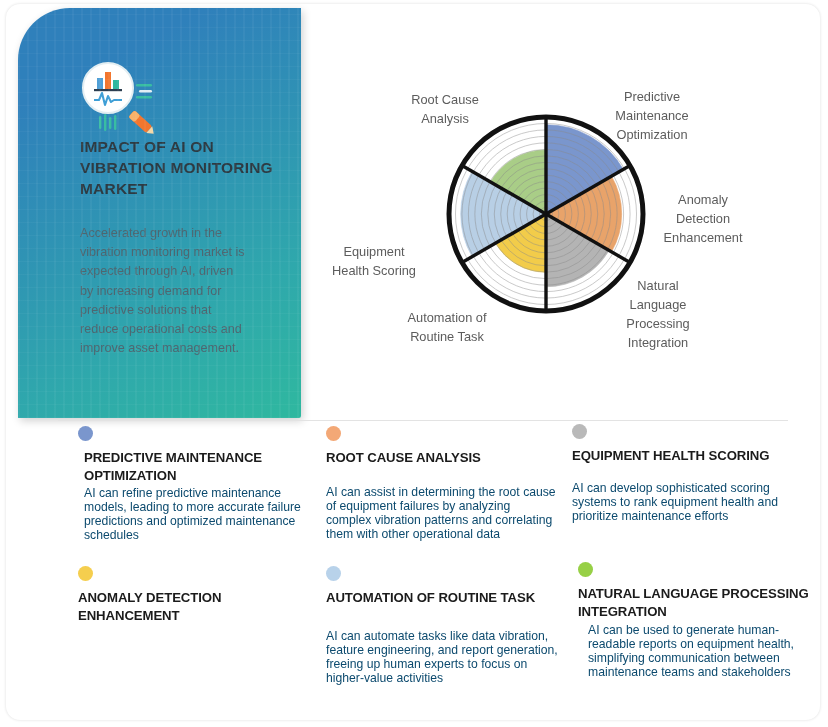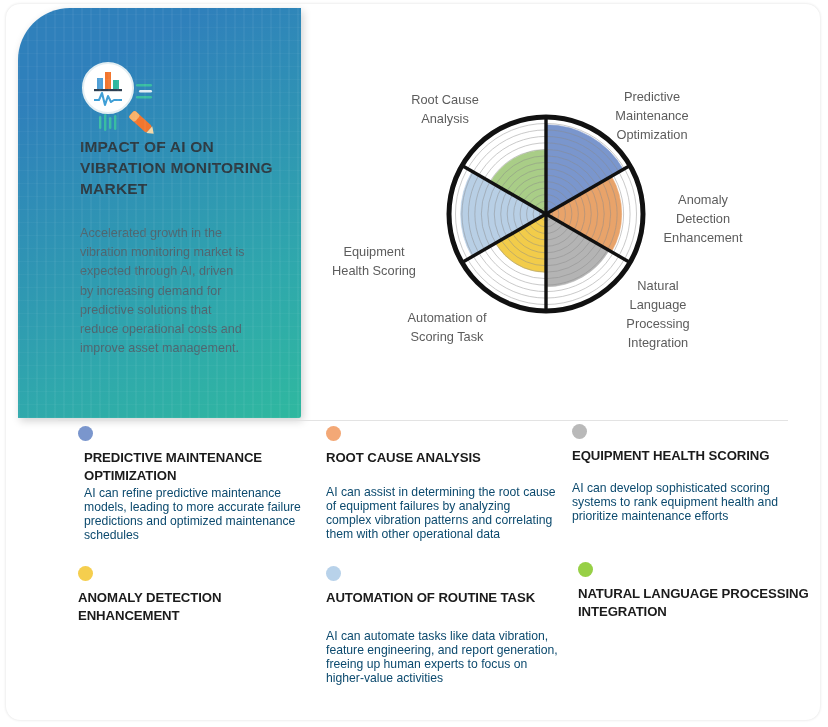--- a/index.html
+++ b/index.html
@@ -273,21 +273,21 @@
 Maintenance
 Optimization</div>
       <div class="axis-label lbl-ade">Anomaly
 Detection
 Enhancement</div>
       <div class="axis-label lbl-nlp">Natural
 Language
 Processing
 Integration</div>
       <div class="axis-label lbl-art">Automation of
-Scoring Task</div>
+Routine Task</div>
       <div class="axis-label lbl-ehs">Equipment
 Health Scoring</div>
     </div>
 
     <div class="divider"></div>
 
     <div class="cards">
 
       <div class="card c0">
         <span class="dot" style="background: rgb(122, 150, 205);"></span>
@@ -314,17 +314,18 @@
 
       <div class="card c4">
         <span class="dot" style="background: rgb(184, 210, 234);"></span>
         <div class="card-title">AUTOMATION OF ROUTINE TASK</div>
         <div class="card-desc">AI can automate tasks like data vibration, feature engineering, and report generation, freeing up human experts to focus on higher-value activities</div>
       </div>
 
       <div class="card c5">
         <span class="dot" style="background: rgb(151, 208, 70);"></span>
         <div class="card-title">NATURAL LANGUAGE PROCESSING INTEGRATION</div>
+        <div class="card-desc">AI can be used to generate human-readable reports on equipment health, simplifying communication between maintenance teams and stakeholders</div>
       </div>
 
     </div>
   </div>
 </div>
 
 </body></html>

